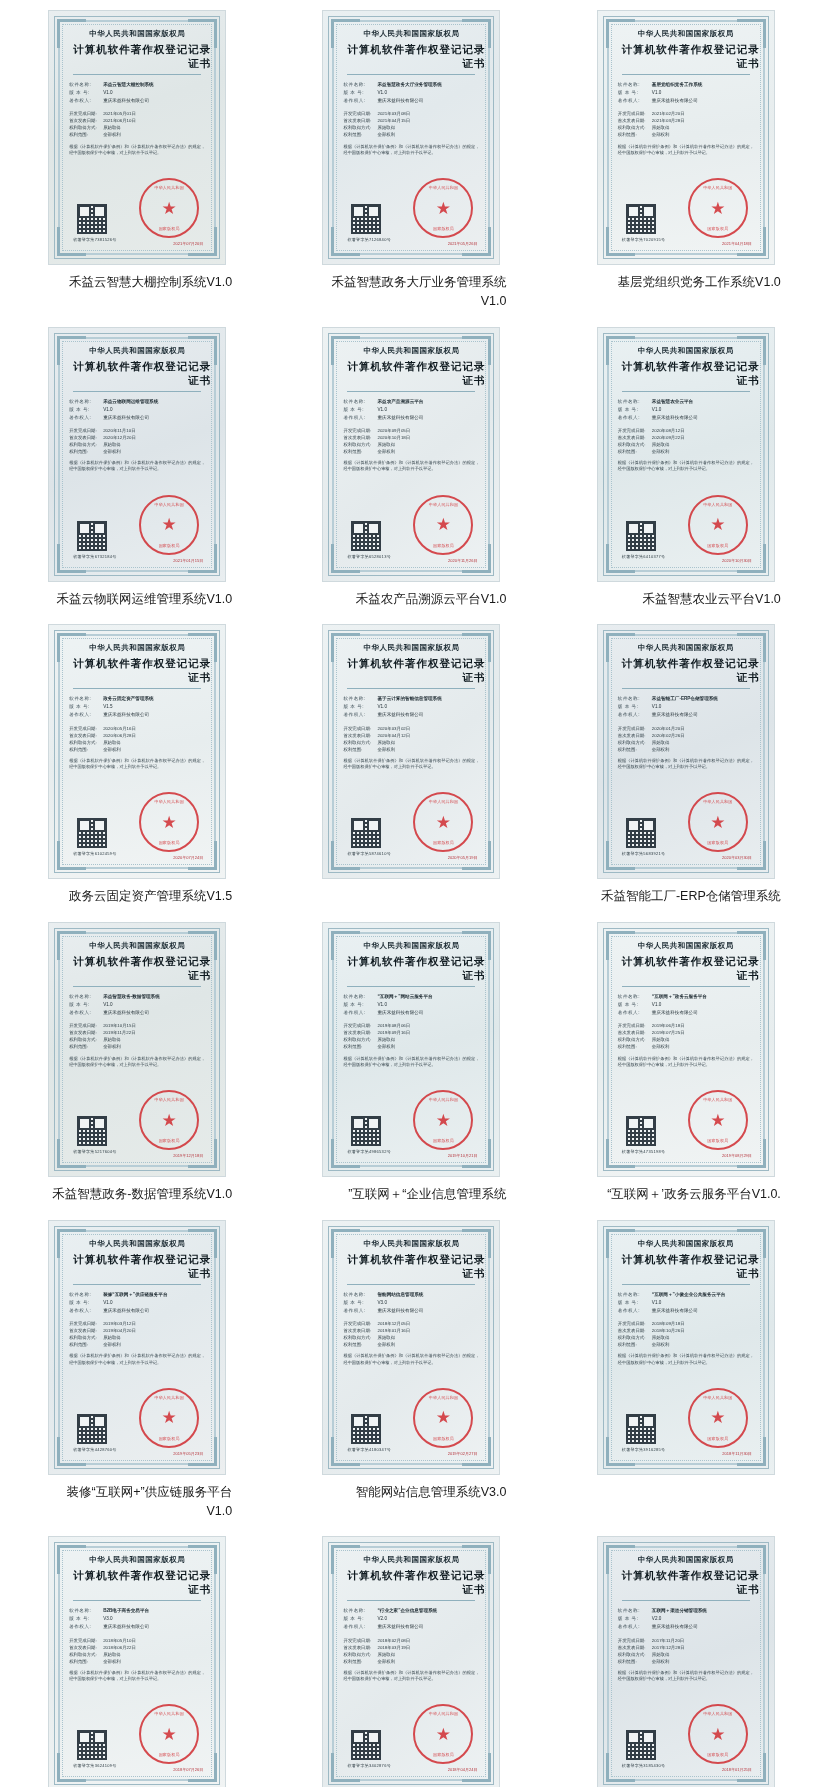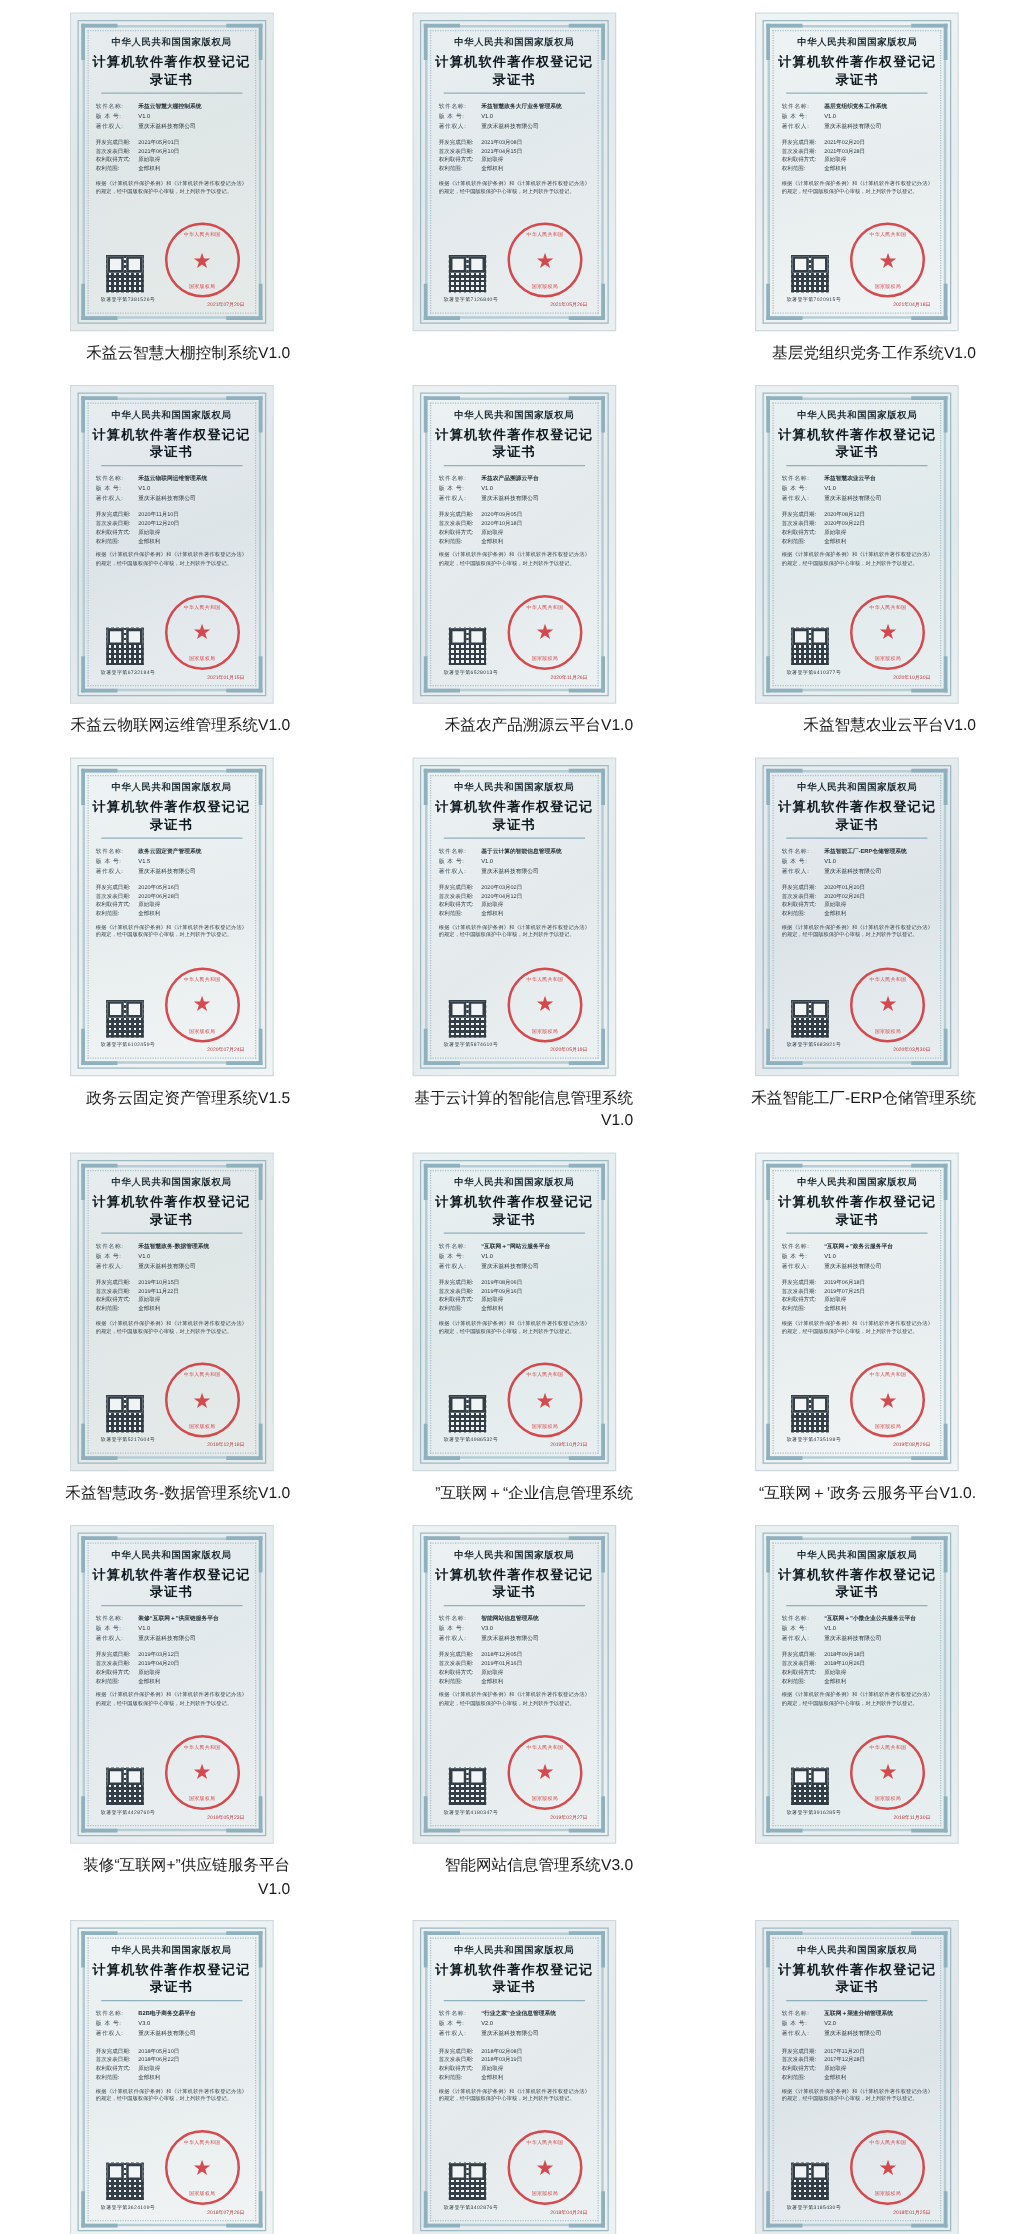--- a/index.html
+++ b/index.html
@@ -20,21 +20,21 @@
     padding: 4px 0 0 0;
   }
   .cell {
     display: flex;
     flex-direction: column;
     align-items: center;
     padding: 6px 4px 10px 4px;
     box-sizing: border-box;
   }
   .cert {
-    width: 163px;
+    width: 178px;
     height: 255px;
     position: relative;
     overflow: hidden;
     background: #eef4f6;
     border: 1px solid #cfd9dd;
     box-sizing: border-box;
   }
   
   .tint-a { background: linear-gradient(160deg,#e9eef0 0%,#dfe6e6 40%,#e6ebe9 100%); }
   .tint-b { background: linear-gradient(150deg,#eaf0f2 0%,#e2e9ec 45%,#eceff0 100%); }
@@ -85,21 +85,21 @@
   .issuer {
     text-align: center;
     font-size: 7.5px;
     letter-spacing: 0.5px;
     color: #1c2b33;
     margin-top: 4px;
     font-family: "Liberation Serif", "DejaVu Serif", serif;
     font-weight: bold;
   }
   .doc-title {
-    text-align: center;
+    text-align: right;
     font-size: 10.5px;
     letter-spacing: 1px;
     color: #0f1a20;
     margin-top: 4px;
     font-family: "Liberation Serif", "DejaVu Serif", serif;
     font-weight: bold;
   }
   .title-rule {
     height: 1px;
     background: #8fb0bd;
@@ -342,20 +342,21 @@
           <div class="qr-code-text">软著登字第7126840号</div>
           <div class="seal">
             <span class="seal-top-text">中华人民共和国</span>
             <span class="star">★</span>
             <span class="seal-bot-text">国家版权局</span>
           </div>
           <div class="seal-date">2021年05月26日</div>
         </div>
       </div>
     </div>
+    <div class="caption">禾益智慧政务大厅业务管理系统V1.0</div>
   </div>
 
   <div class="cell">
     <div class="cert tint-c">
       <div class="frame frame-ornate"></div>
       <div class="corner tl"></div>
       <div class="corner tr"></div>
       <div class="corner bl"></div>
       <div class="corner br"></div>
       <div class="doc-inner">
@@ -719,21 +720,20 @@
           <div class="qr-code-text">软著登字第5874610号</div>
           <div class="seal">
             <span class="seal-top-text">中华人民共和国</span>
             <span class="star">★</span>
             <span class="seal-bot-text">国家版权局</span>
           </div>
           <div class="seal-date">2020年05月19日</div>
         </div>
       </div>
     </div>
-    <div class="caption">基于云计算的智能信息管理系统V1.0</div>
   </div>
 
   <div class="cell">
     <div class="cert tint-d">
       <div class="frame frame-ornate"></div>
       <div class="corner tl"></div>
       <div class="corner tr"></div>
       <div class="corner bl"></div>
       <div class="corner br"></div>
       <div class="doc-inner">

